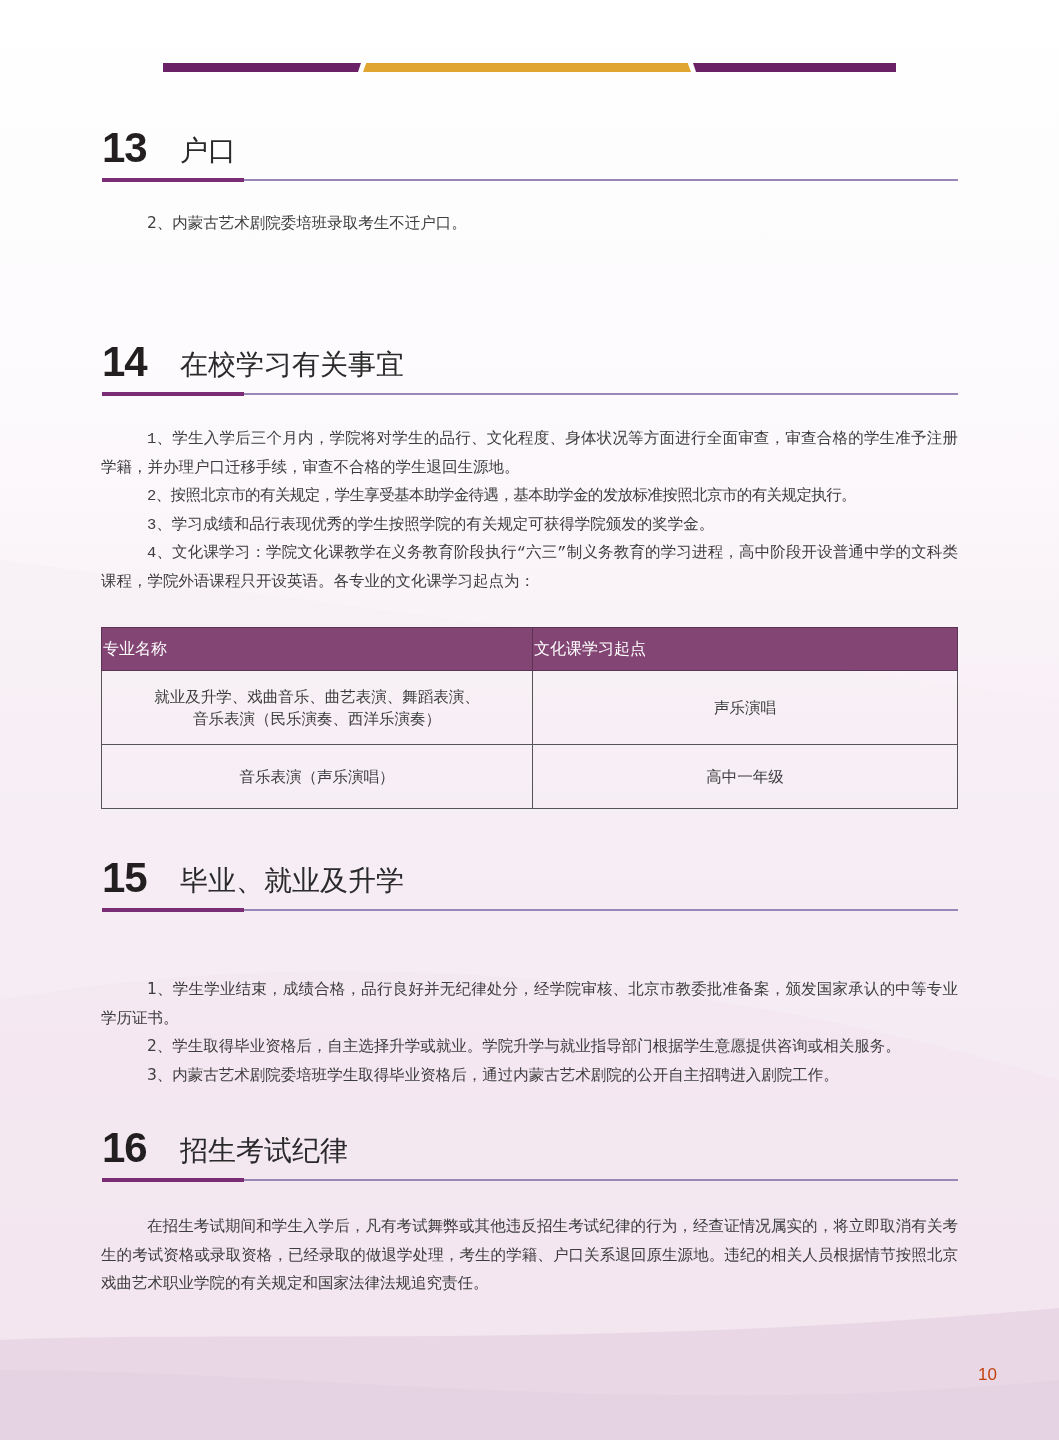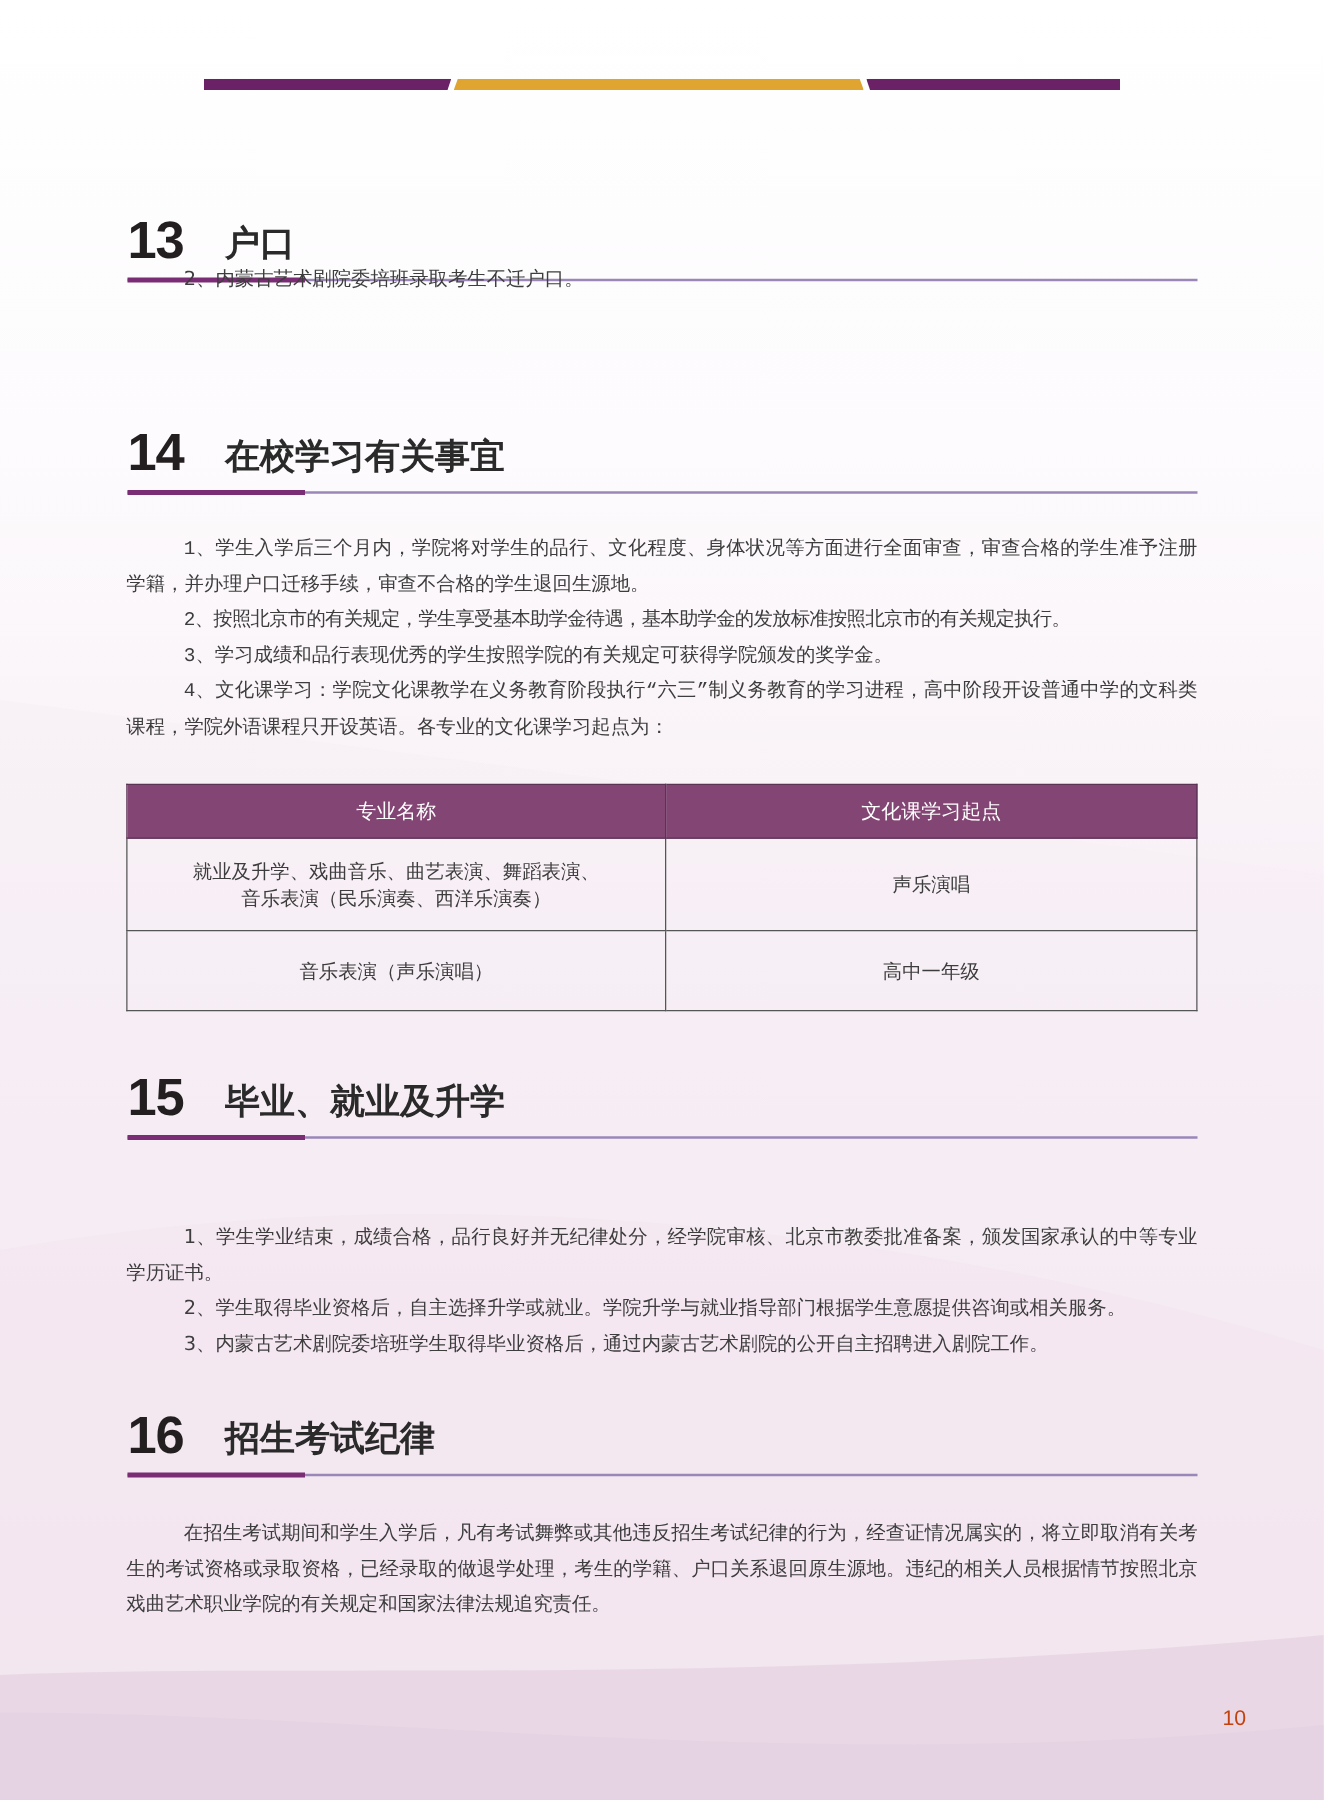--- a/index.html
+++ b/index.html
@@ -19,38 +19,38 @@
     .top-bar .seg-right { left: 530px; width: 203px; background: #6b2166; clip-path: polygon(0 0, 100% 0, 100% 100%, 1.5% 100%); }
 
     .section-heading { position: absolute; left: 102px; width: 856px; height: 60px; }
     .section-heading .num {
       position: absolute; left: 0; bottom: 12px;
       font-family: "Liberation Sans", sans-serif; font-size: 42px; font-weight: bold; color: #231f20;
       letter-spacing: -1px; line-height: 42px;
     }
     .section-heading .title {
       position: absolute; left: 78px; bottom: 14px;
-      font-family: "DejaVu Serif", "Liberation Serif", serif; font-size: 28px; font-weight: bold; color: #2a2a2a;
+      font-family: "DejaVu Serif", "Liberation Serif", serif; font-size: 28px; font-weight: normal; color: #2a2a2a;
       line-height: 32px;
     }
     .section-heading .rule { position: absolute; left: 0; bottom: 0; width: 856px; height: 2px; background: #9b86b8; }
     .section-heading .rule-accent { position: absolute; left: 0; bottom: -1px; width: 142px; height: 4px; background: #7a2c74; }
 
     .para {
       position: absolute; left: 101px; width: 857px;
       font-size: 15.5px; line-height: 28.5px; color: #3d3d3d; margin: 0;
       text-align: justify;
     }
     .para p { margin: 0; text-indent: 46px; }
 
     .table-wrap { position: absolute; left: 101px; top: 627px; width: 857px; }
     table.majors { width: 857px; border-collapse: collapse; font-size: 15.5px; color: #3d3d3d; }
     table.majors th {
       background: #834574; color: #ffffff; font-weight: normal; font-size: 16px;
-      height: 40px; border: 1px solid #5a3355; text-align: center;
+      height: 40px; border: 1px solid #5a3355; text-align: left;
     }
     table.majors td {
       border: 1px solid #555; text-align: center; line-height: 22px; background: transparent;
     }
     table.majors tr.r1 td { height: 71px; }
     table.majors tr.r2 td { height: 61px; }
     table.majors .col1 { width: 428px; }
 
     .page-number { position: absolute; left: 978px; top: 1365px; font-family: "Liberation Sans", sans-serif; font-size: 17px; color: #c2410c; }
   </style>
@@ -65,21 +65,21 @@
 </svg>
 
 <div class="page">
 
   <div class="top-bar">
     <div class="seg seg-left"></div>
     <div class="seg seg-mid"></div>
     <div class="seg seg-right"></div>
   </div>
 
-  <div class="section-heading" style="top:121px;margin-top:44px;">
+  <div class="section-heading" style="top:121px;">
     <span class="num">13</span>
     <span class="title">户口</span>
     <div class="rule"></div>
     <div class="rule-accent"></div>
   </div>
   <div class="para" style="top:209px;">
     <p>2、内蒙古艺术剧院委培班录取考生不迁户口。</p>
   </div>
 
   <div class="section-heading" style="top:335px;">

